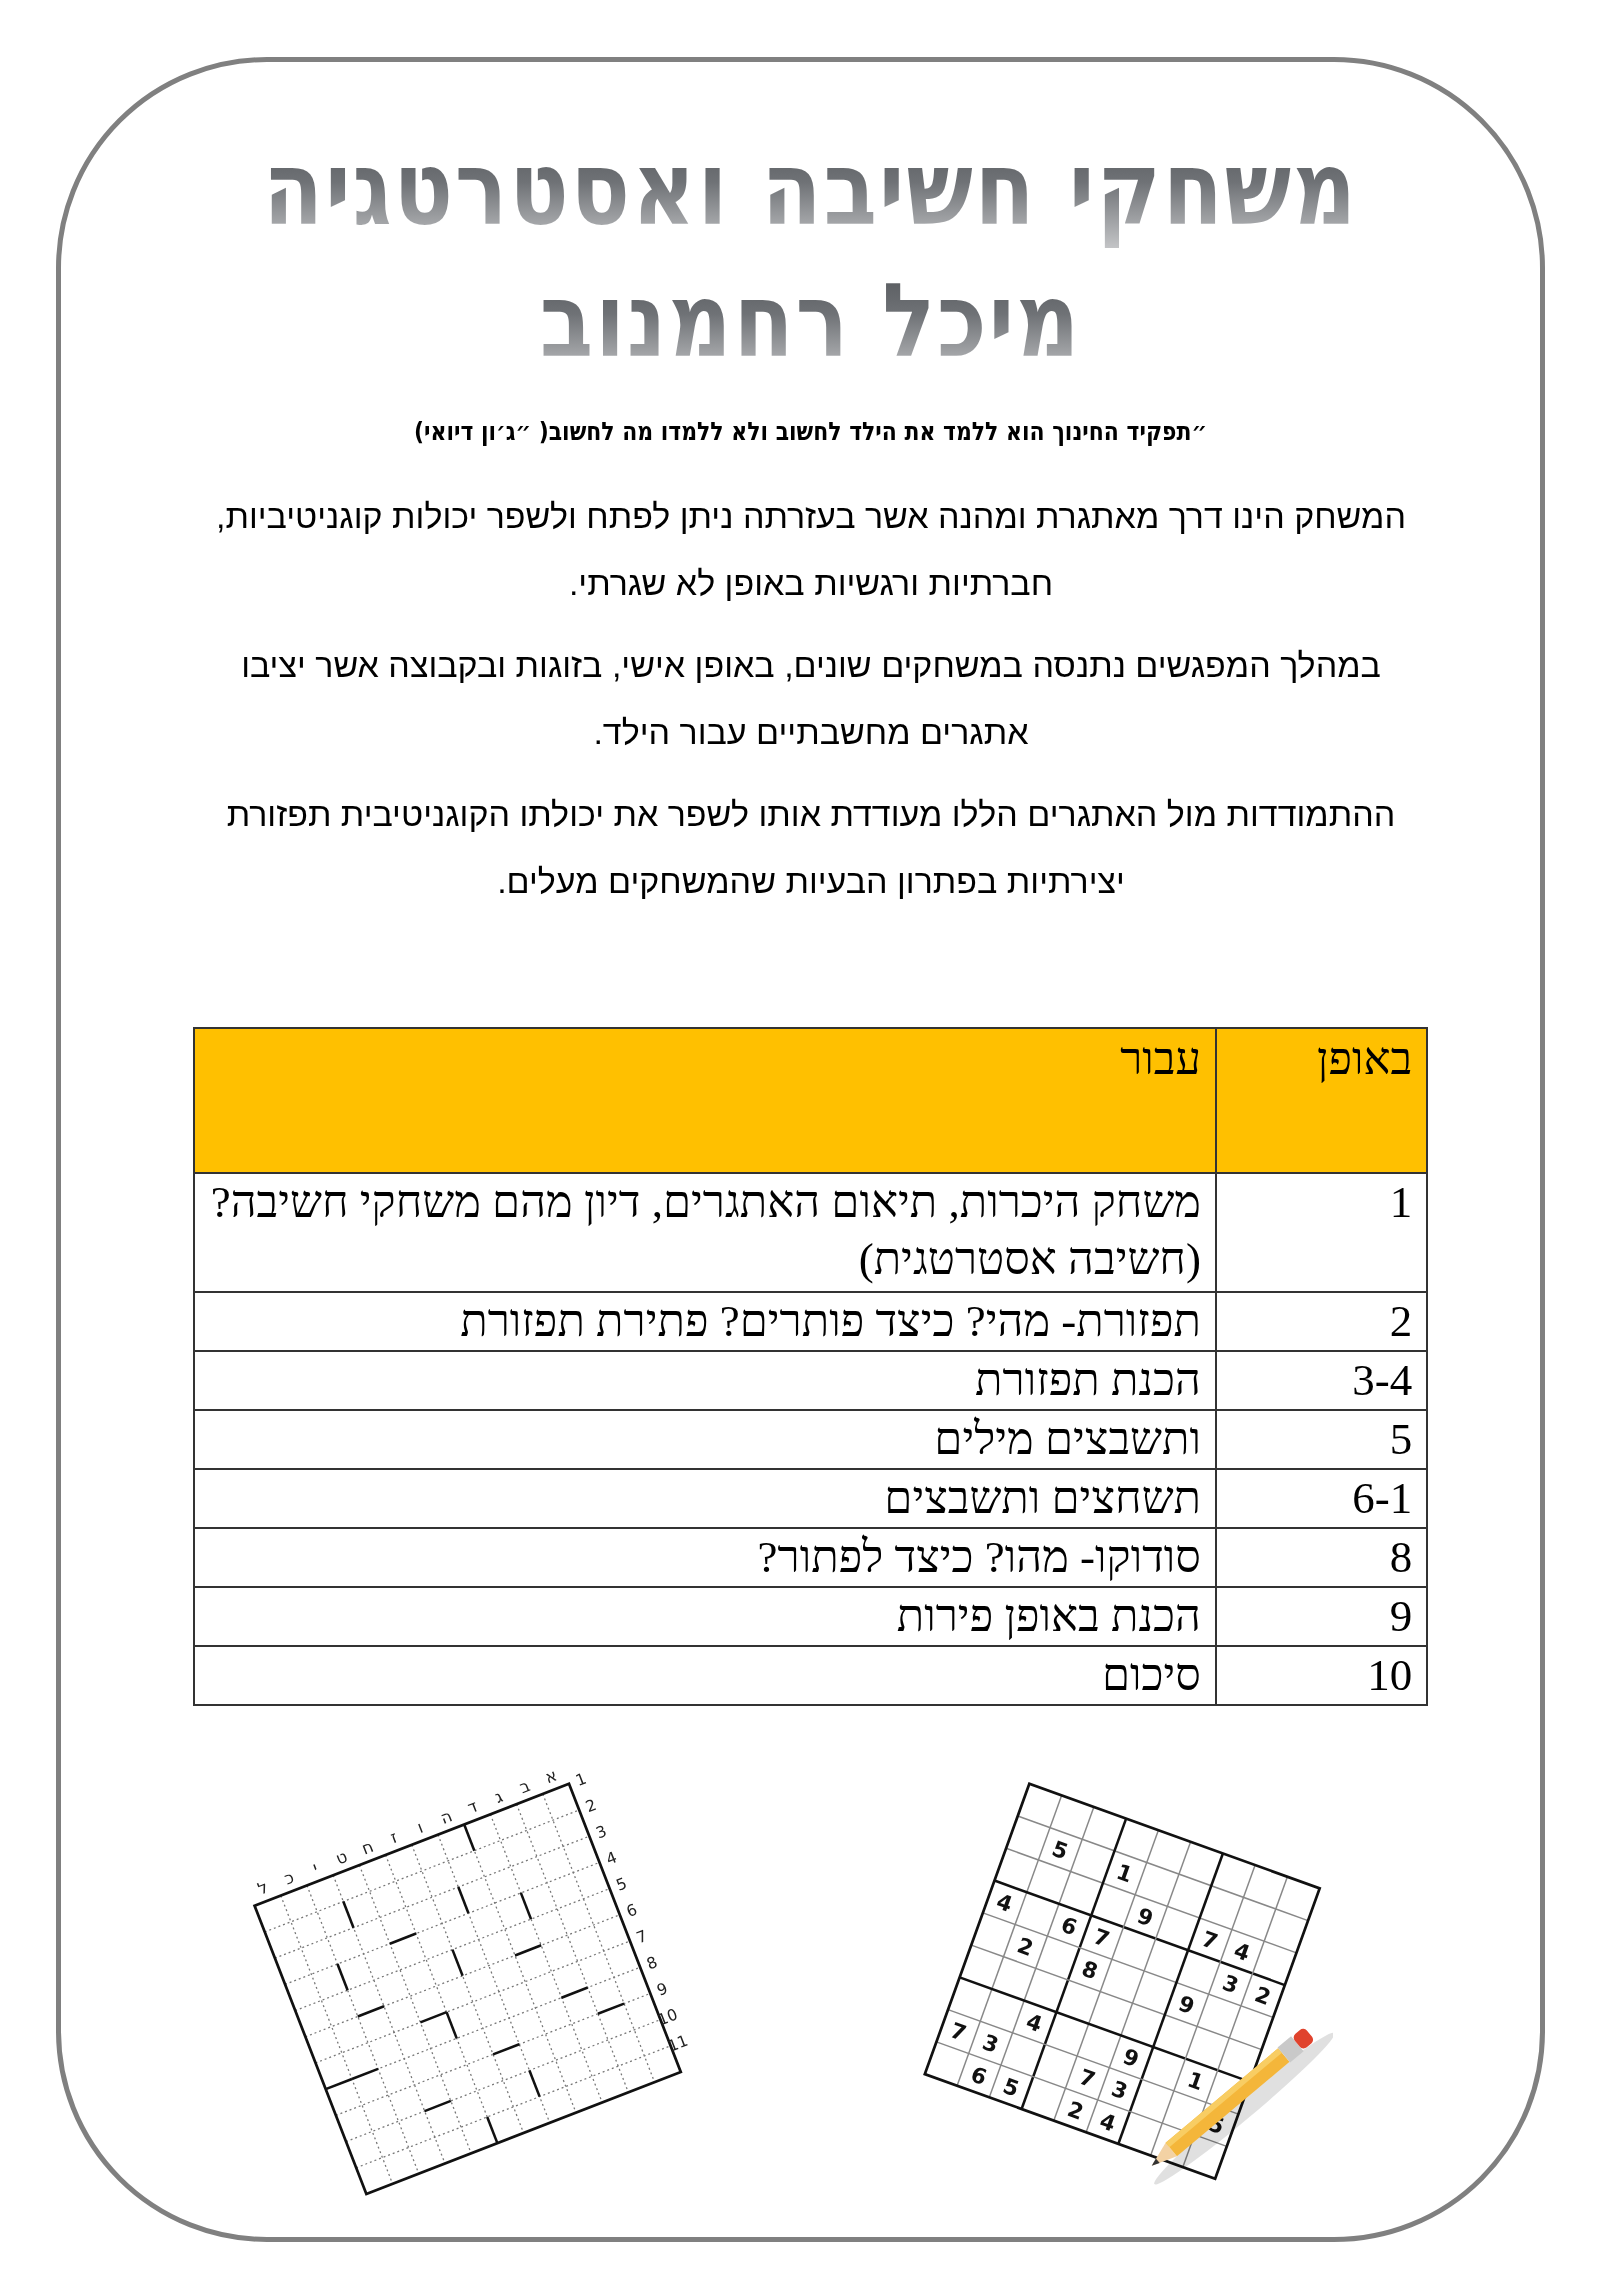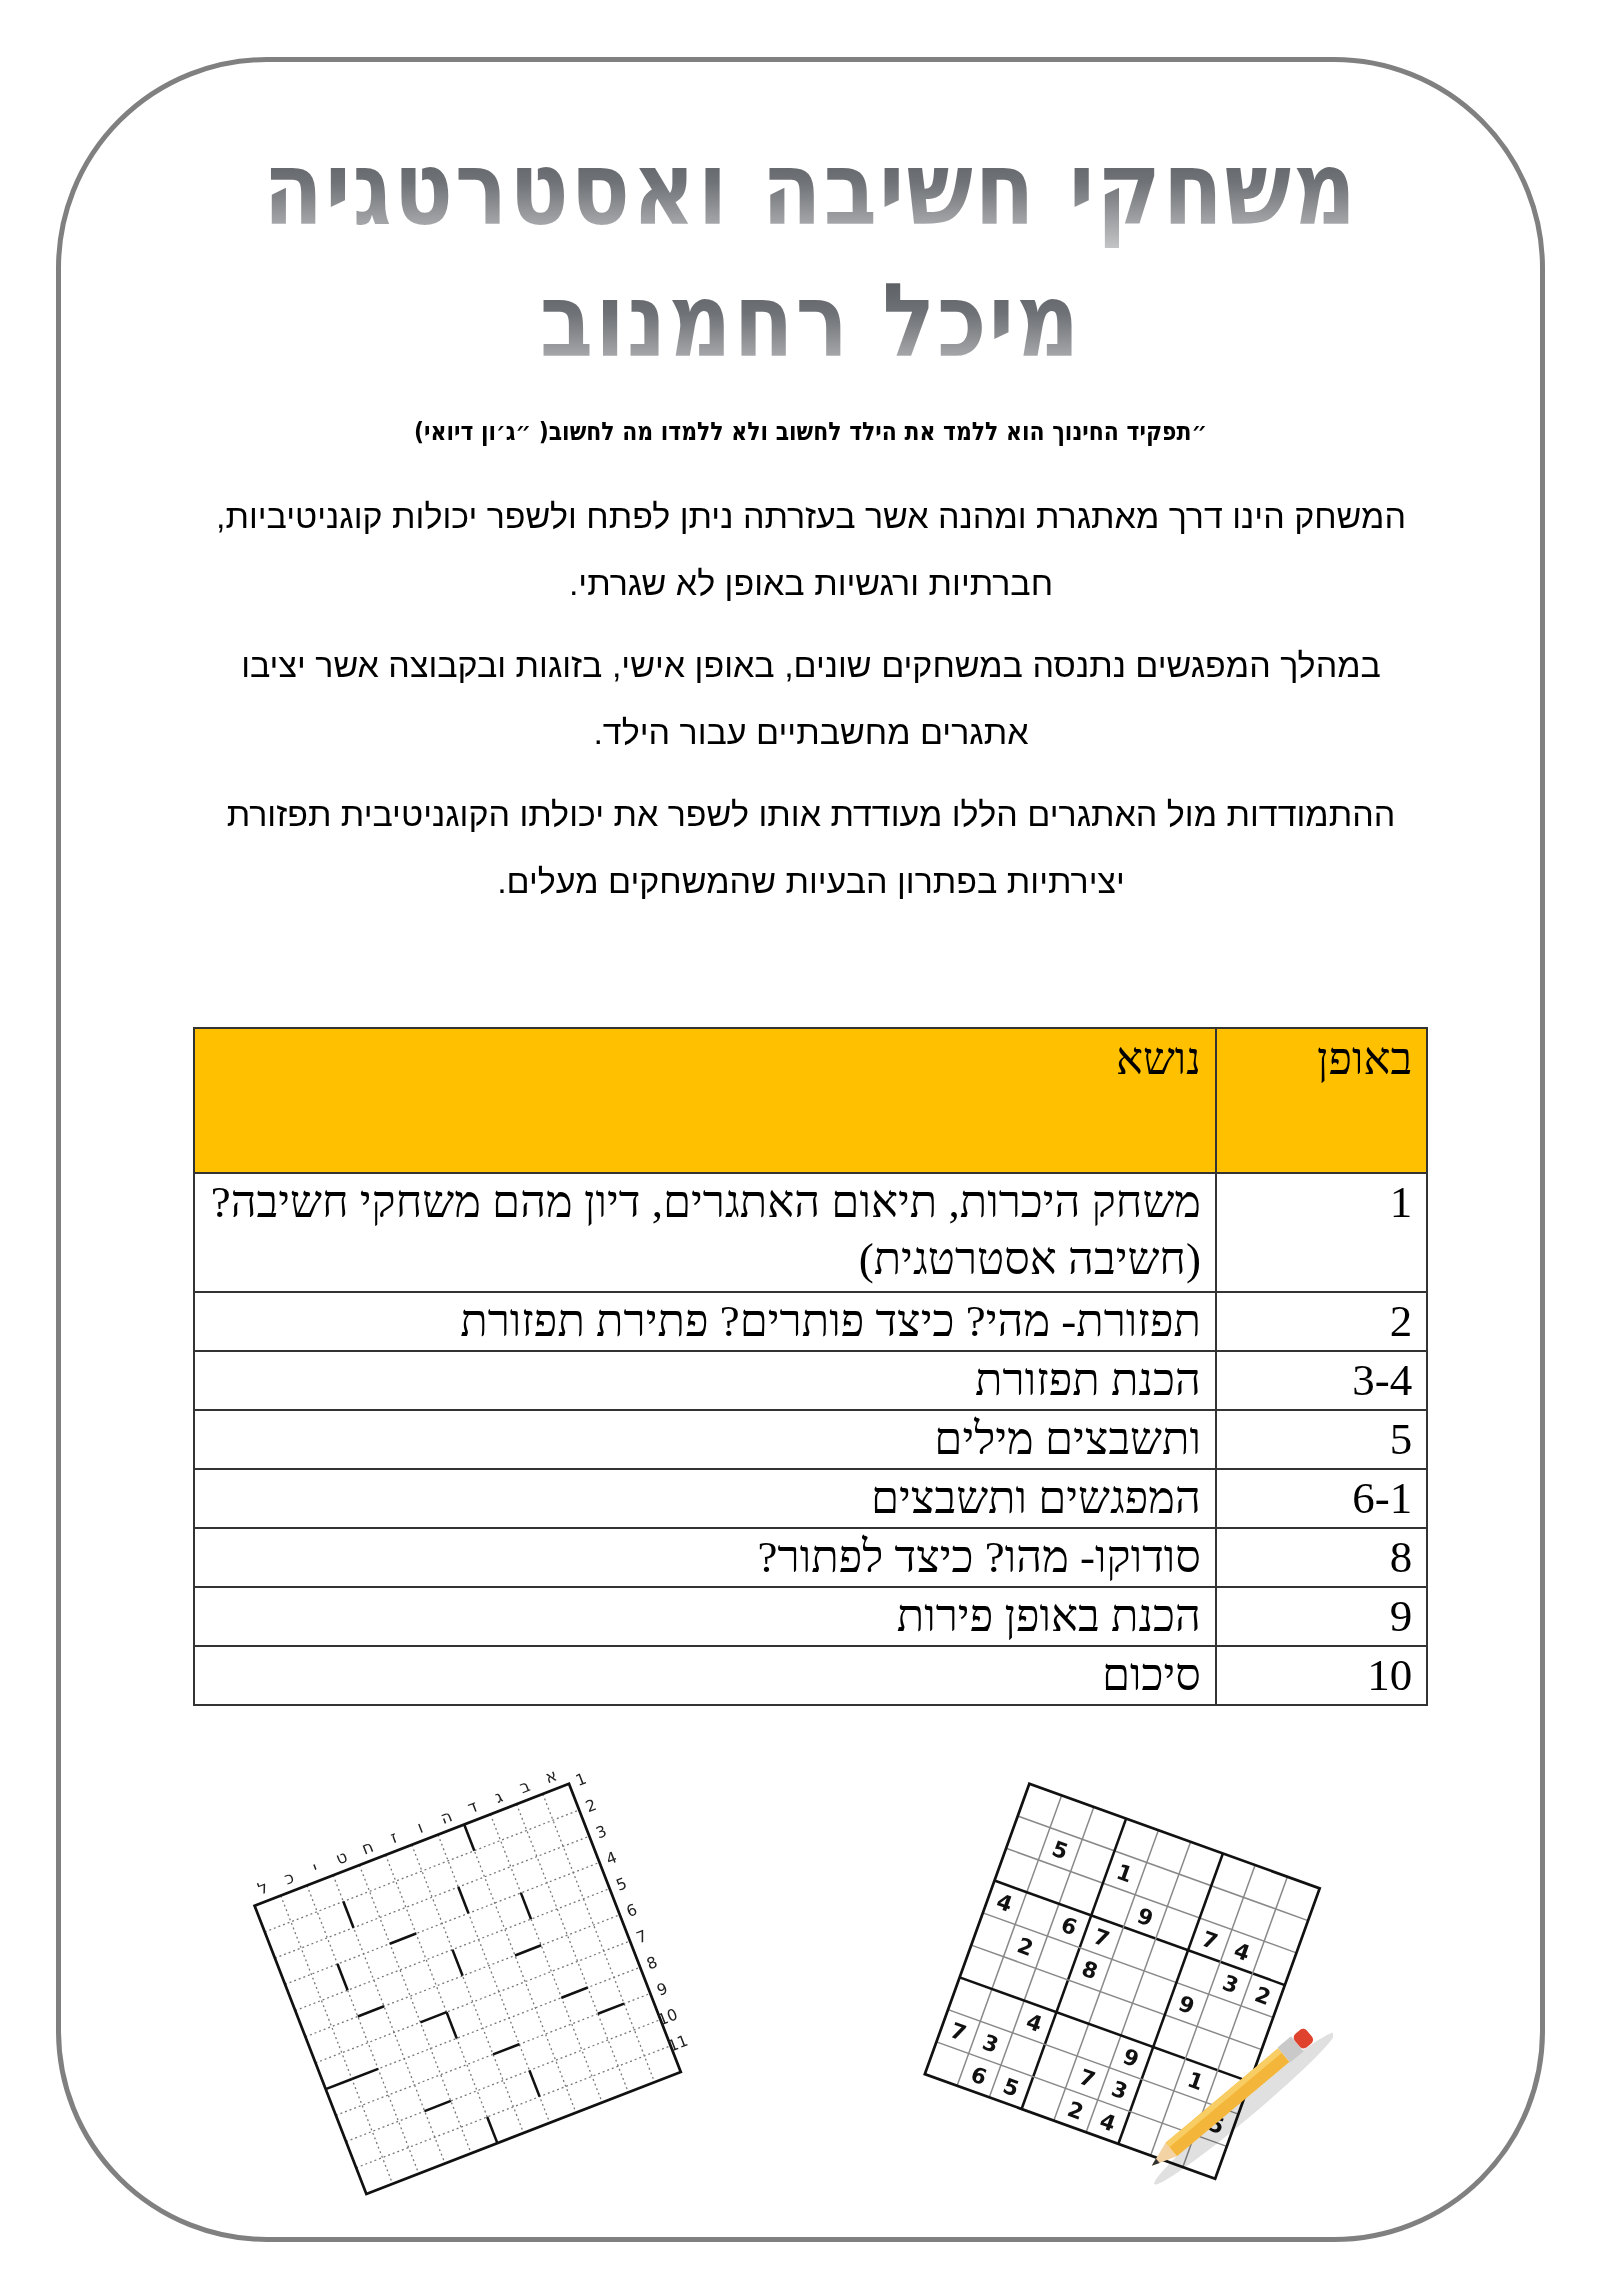--- a/index.html
+++ b/index.html
@@ -39,21 +39,21 @@
 <div class="quote">״תפקיד החינוך הוא ללמד את הילד לחשוב ולא ללמדו מה לחשוב( ״ג׳ון דיואי)</div>
 
 <div class="para p1">המשחק הינו דרך מאתגרת ומהנה אשר בעזרתה ניתן לפתח ולשפר יכולות קוגניטיביות, חברתיות ורגשיות באופן לא שגרתי.</div>
 <div class="para p2">במהלך המפגשים נתנסה במשחקים שונים, באופן אישי, בזוגות ובקבוצה אשר יציבו אתגרים מחשבתיים עבור הילד.</div>
 <div class="para p3">ההתמודדות מול האתגרים הללו מעודדת אותו לשפר את יכולתו הקוגניטיבית תפזורת יצירתיות בפתרון הבעיות שהמשחקים מעלים.</div>
 
 <table class="topics">
   <thead>
     <tr>
       <th class="num">באופן</th>
-      <th>נושא</th>
+      <th>עבור</th>
     </tr>
   </thead>
   <tbody>
     <tr style="height:119px">
       <td class="num">1</td>
       <td>משחק היכרות, תיאום האתגרים, דיון מהם משחקי חשיבה? (חשיבה אסטרטגית)</td>
     </tr>
     <tr>
       <td class="num">2</td>
       <td>תפזורת- מהי? כיצד פותרים? פתירת תפזורת</td>
@@ -61,21 +61,21 @@
     <tr>
       <td class="num">3-4</td>
       <td>הכנת תפזורת</td>
     </tr>
     <tr>
       <td class="num">5</td>
       <td>ותשבצים מילים</td>
     </tr>
     <tr>
       <td class="num">6-1</td>
-      <td>המפגשים ותשבצים</td>
+      <td>תשחצים ותשבצים</td>
     </tr>
     <tr>
       <td class="num">8</td>
       <td>סודוקו- מהו? כיצד לפתור?</td>
     </tr>
     <tr>
       <td class="num">9</td>
       <td>הכנת באופן פירות</td>
     </tr>
     <tr>

